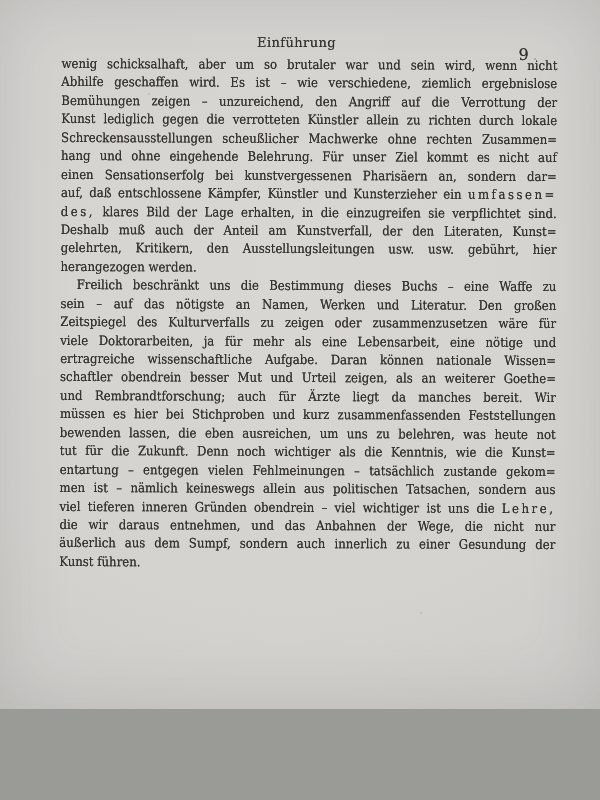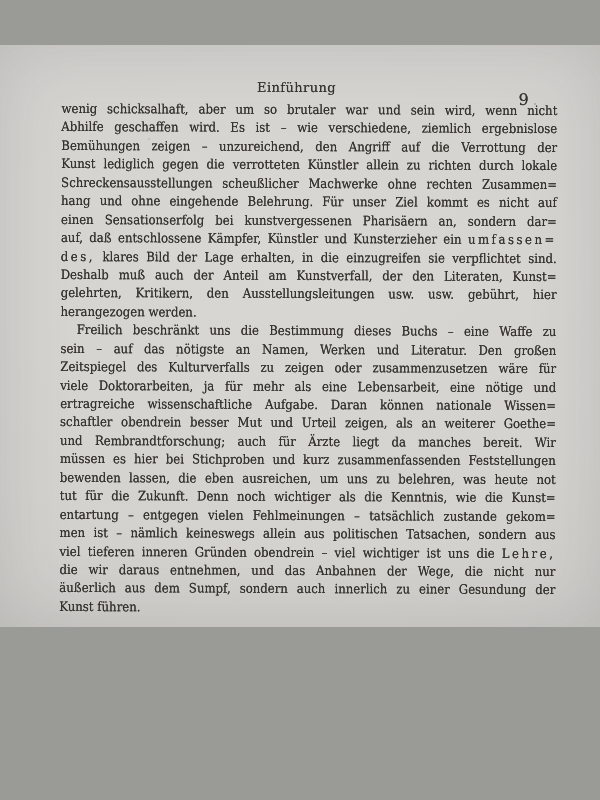--- a/index.html
+++ b/index.html
@@ -3,27 +3,26 @@
 <meta charset="utf-8">
 <style>
   html, body {
     margin: 0;
     padding: 0;
     background: #9a9a97;
   }
   .paper {
     position: relative;
     width: 600px;
-    height: 582px;
+    height: 709px;
     overflow: hidden;
     background: radial-gradient(120% 90% at 48% 38%, #d8d7d4 0%, #d3d2cf 55%, #c8c7c4 100%);
     box-shadow: inset 0 0 70px rgba(100,100,95,0.20);
     font-family: "DejaVu Serif", "Liberation Serif", serif;
     color: #35332d;
-    margin-top: 45px;
   }
   .content {
     position: absolute;
     inset: 0;
     transform: rotate(0.25deg);
     transform-origin: 300px 400px;
   }
   .header {
     position: absolute;
     left: 60px;

